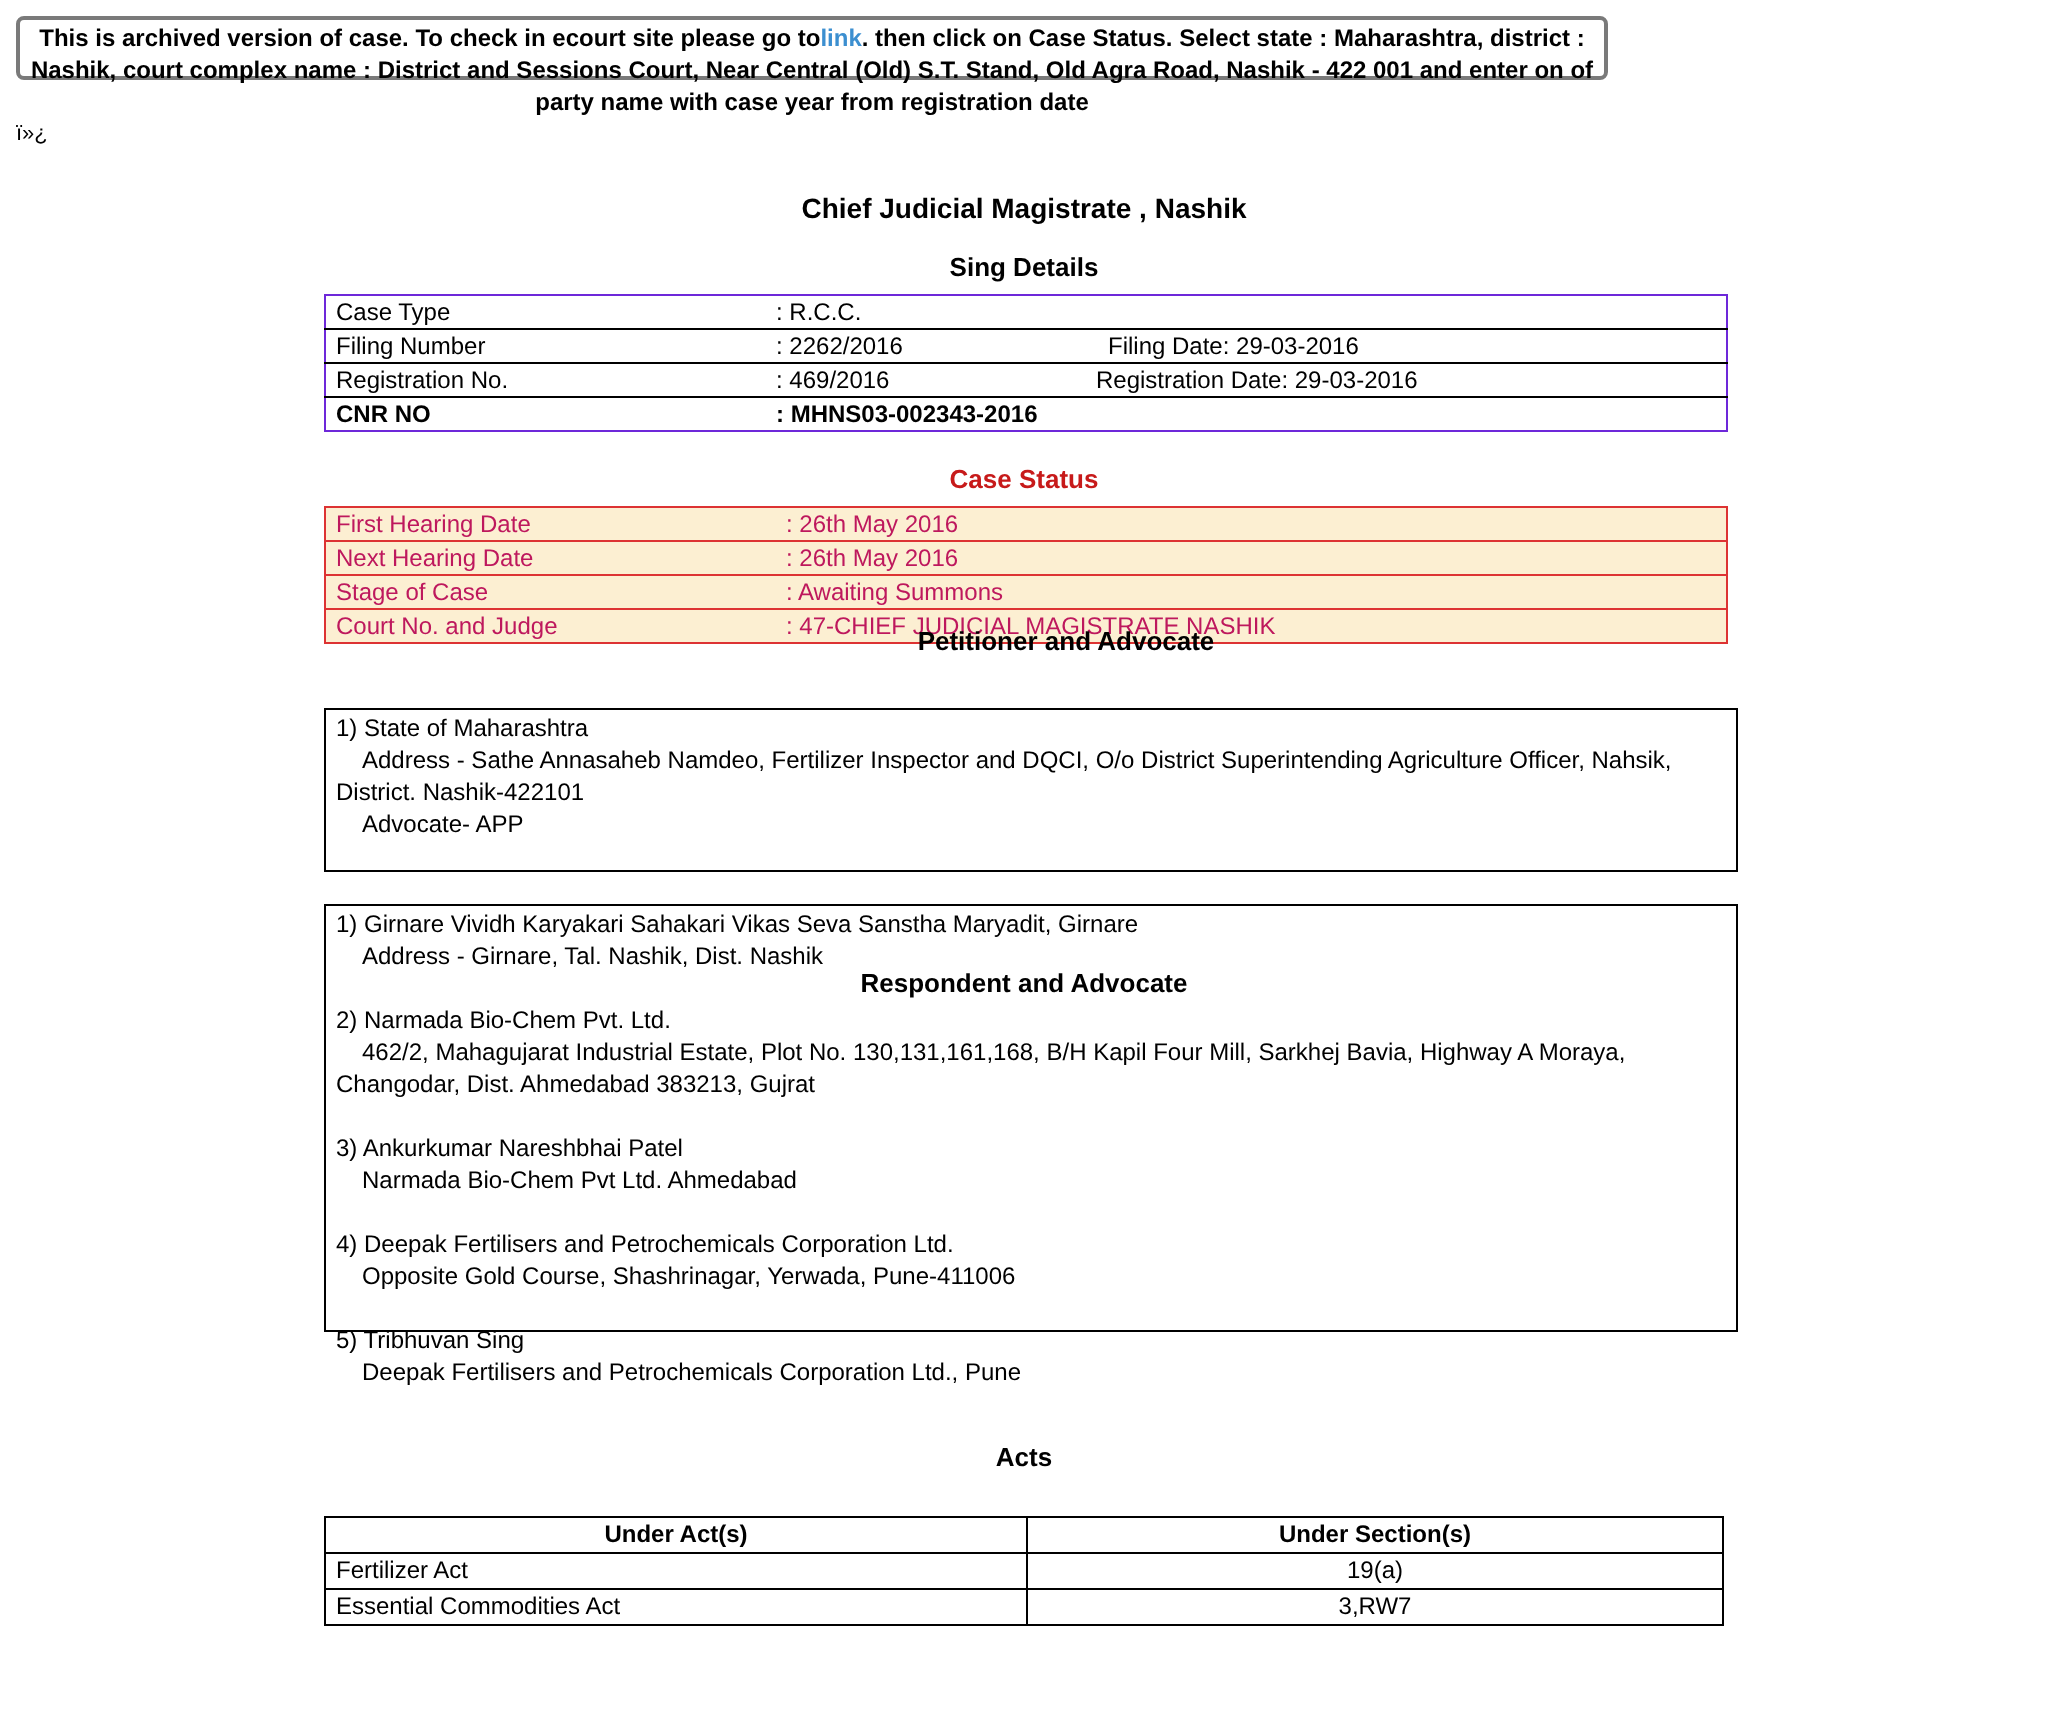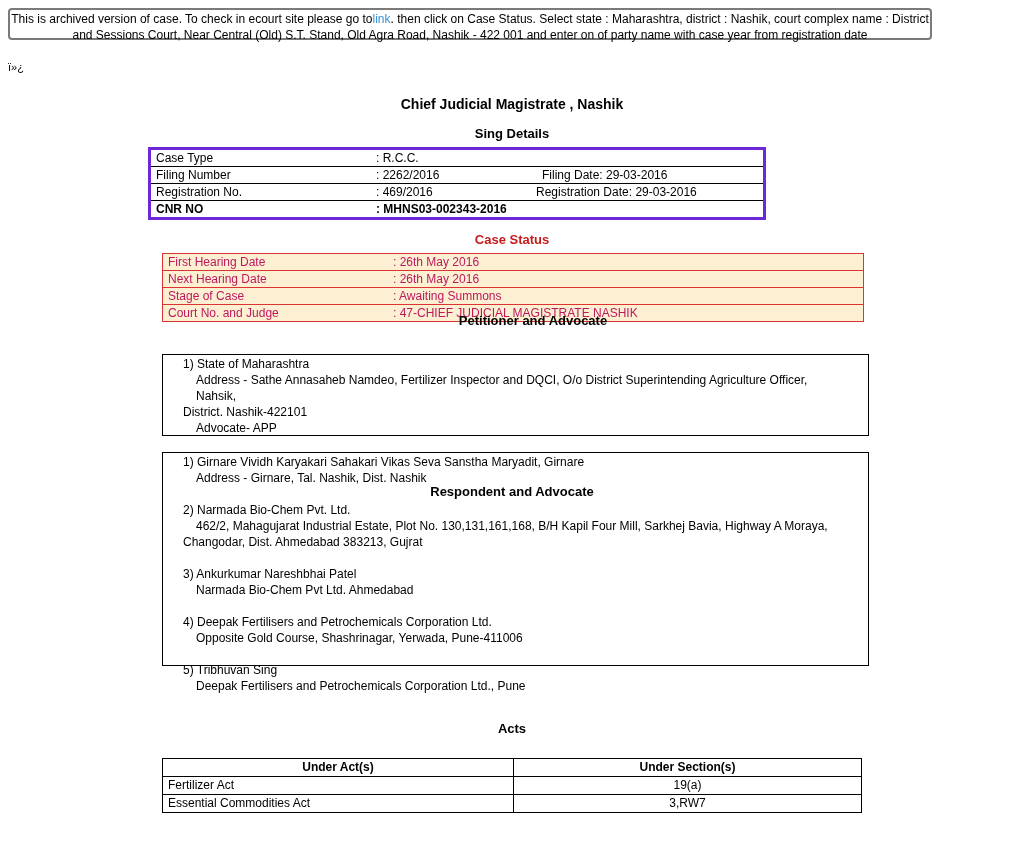--- a/index.html
+++ b/index.html
@@ -1,54 +1,54 @@
 <!DOCTYPE html>
 <html><head>
 <meta charset="utf-8">
 <style>
   html, body { margin: 0; padding: 0; background: #ffffff; }
   body {
     width: 1024px; height: 860px; position: relative; overflow: hidden;
     font-family: "Liberation Sans", sans-serif; font-size: 12px; color: #000;
   }
   .notice {
-    position: absolute; left: 8px; top: 8px; width: 924px; height: 32px;
+    position: absolute; left: 8px; top: 8px; width: 796px; height: 32px;
     border: 2px solid #7a7a7a; border-radius: 4px; box-sizing: border-box;
-    text-align: center; font-size: 12px; line-height: 16px; padding-top: 1px;
+    text-align: center; font-size: 12px; line-height: 16px; padding-top: 1px; font-weight: bold;
   }
   .notice a { color: #3c8fd0; text-decoration: none; }
   .bom { position: absolute; left: 8px; top: 61px; font-size: 11px; }
   .h-court {
     position: absolute; left: 0; width: 1024px; top: 96px; text-align: center;
     font-weight: bold; font-size: 14px;
   }
   .h-sec {
     position: absolute; left: 0; width: 1024px; text-align: center;
     font-weight: bold; font-size: 13px;
   }
   table { border-collapse: collapse; font-family: "Liberation Sans", sans-serif; font-size: 12px; }
   .case-details {
-    position: absolute; left: 148px; top: 147px; width: 618px;
-    border: 3px solid #6d28d9;
+    position: absolute; left: 162px; top: 147px; width: 702px;
+    border: 1px solid #6d28d9;
   }
   .case-details td { border-top: 1px solid #000; height: 16px; padding: 0 5px; line-height: 16px; }
   .case-details tr:first-child td { border-top: none; }
   .case-details .c1 { width: 210px; }
   .case-details .c2 { width: 150px; }
   .case-details .bold td { font-weight: bold; }
   .case-status {
     position: absolute; left: 162px; top: 253px; width: 702px;
     border: 1px solid #d33; background: #fcefd2; color: #be185d;
   }
   .case-status td { border-top: 1px solid #d33; height: 16px; padding: 0 5px; line-height: 16px; }
   .case-status tr:first-child td { border-top: none; }
   .case-status .c1 { width: 215px; }
   .party-box {
     position: absolute; left: 162px; width: 707px; border: 1px solid #000;
-    box-sizing: border-box; padding: 1px 20px; line-height: 16px; font-size: 12px;
+    box-sizing: border-box; padding: 1px 5px; line-height: 16px; font-size: 12px;
   }
   .party-box .indent { padding-left: 13px; }
   .party-box .gap { height: 16px; }
   .acts {
     position: absolute; left: 162px; top: 758px; width: 700px;
     border: 1px solid #000;
   }
   .acts th, .acts td { border: 1px solid #000; height: 17px; padding: 0 5px; line-height: 17px; }
   .acts th { text-align: center; font-weight: bold; }
   .acts td.sec { text-align: center; }

